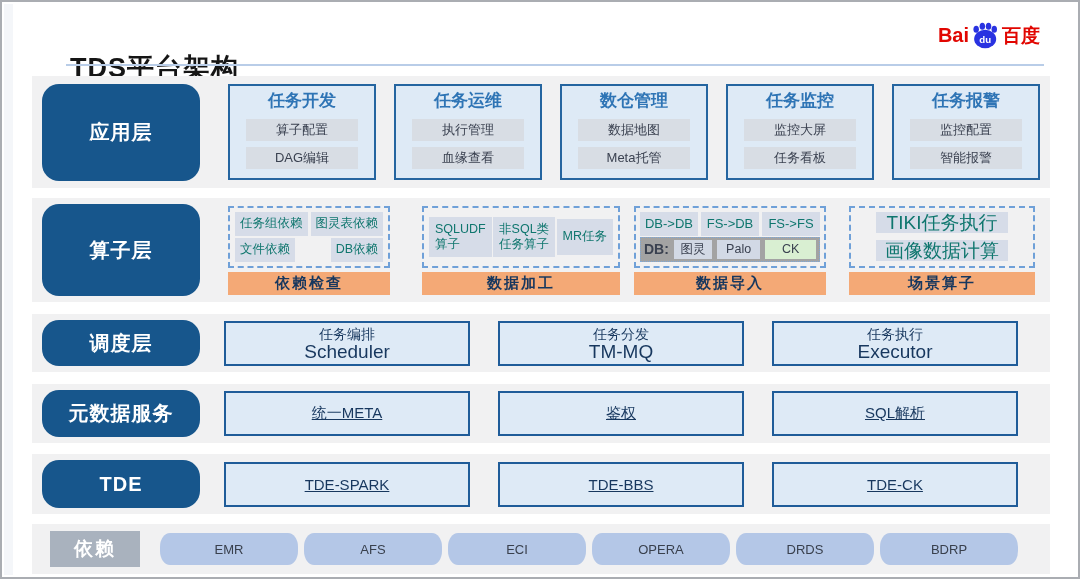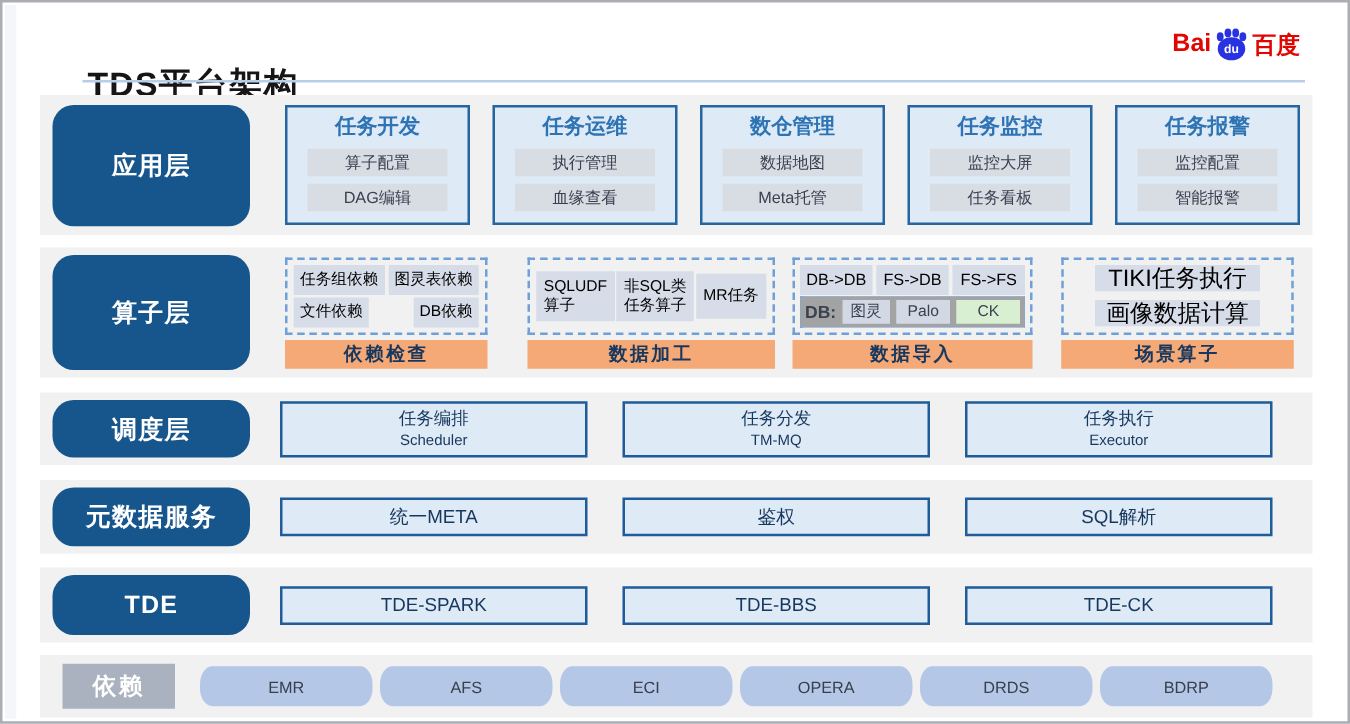--- a/index.html
+++ b/index.html
@@ -23,21 +23,21 @@
     display:flex;flex-direction:column;align-items:center;padding-top:3px;}
   .app-card .card-title{font-size:17px;font-weight:700;color:#2e74b5;line-height:24px;}
   .app-card .sub-pill{width:112px;height:22px;margin-top:6px;background:#d8dde4;color:#3a4150;
     font-size:13px;line-height:22px;text-align:center;}
   
   .groups-row{margin-left:28px;display:flex;align-items:flex-end;}
   .op-group{display:flex;flex-direction:column;}
   .dash-box{border:2px dashed #6fa0d8;box-sizing:border-box;height:62px;display:flex;padding:4px 5px;}
   .op-tag{margin-top:4px;height:23px;background:#f4a976;color:#17375e;font-weight:700;font-size:15px;
     display:flex;align-items:center;justify-content:center;letter-spacing:2px;}
-  .op-pill{background:#d6dce8;color:#000000;font-size:12.5px;display:flex;align-items:center;justify-content:center;}
+  .op-pill{background:#d6dce8;color:#0f766e;font-size:12.5px;display:flex;align-items:center;justify-content:center;}
   .g1{width:162px;}
   .g1 .dash-box{flex-wrap:wrap;justify-content:space-between;align-content:space-between;}
   .g1 .op-pill{height:24px;padding:0 5px;}
   .g2{width:198px;margin-left:32px;}
   .g2 .dash-box{align-items:center;justify-content:space-between;}
   .g2 .op-pill{height:40px;padding:0 6px;white-space:pre-line;text-align:left;line-height:15px;}
   .g2 .op-pill.single{height:36px;}
   .g3{width:192px;margin-left:14px;}
   .g3 .dash-box{flex-direction:column;justify-content:space-between;padding:4px;}
   .g3 .io-row{display:flex;justify-content:space-between;}
@@ -51,24 +51,24 @@
   .db-opt.palo{width:48px;}
   .db-opt.green{width:56px;background:#d9efd2;}
   .g4{width:186px;margin-left:23px;}
   .g4 .dash-box{flex-direction:column;align-items:center;justify-content:center;gap:7px;}
   .g4 .op-pill{width:132px;height:21px;font-size:19px;}
   
   .wide-row{margin-left:24px;display:flex;gap:28px;}
   .wide-card{width:246px;background:#deeaf6;border:2px solid #1f5c99;box-sizing:border-box;
     display:flex;flex-direction:column;align-items:center;justify-content:center;color:#17375e;}
   .wide-card .l1{font-size:14px;line-height:17px;}
-  .wide-card .l2{font-size:12px;line-height:18px;}
+  .wide-card .l2{font-size:19px;line-height:18px;}
   .wide-card.one-line{font-size:15px;font-weight:400;}
   .h44{height:45px;}
-  .h45{height:31px;}
+  .h45{height:45px;text-decoration:underline;}
   
   .dep-label{margin-left:18px;width:90px;height:36px;background:#a9b2be;color:#fff;font-weight:700;
     font-size:19px;display:flex;align-items:center;justify-content:center;letter-spacing:2px;}
   .dep-pills{margin-left:20px;display:flex;gap:6px;}
   .dep-pill{width:138px;height:32px;background:#b4c7e7;border-radius:10px/14px;color:#39404d;
     font-size:13px;display:flex;align-items:center;justify-content:center;}
 </style>
 </head>
 <body>
 

